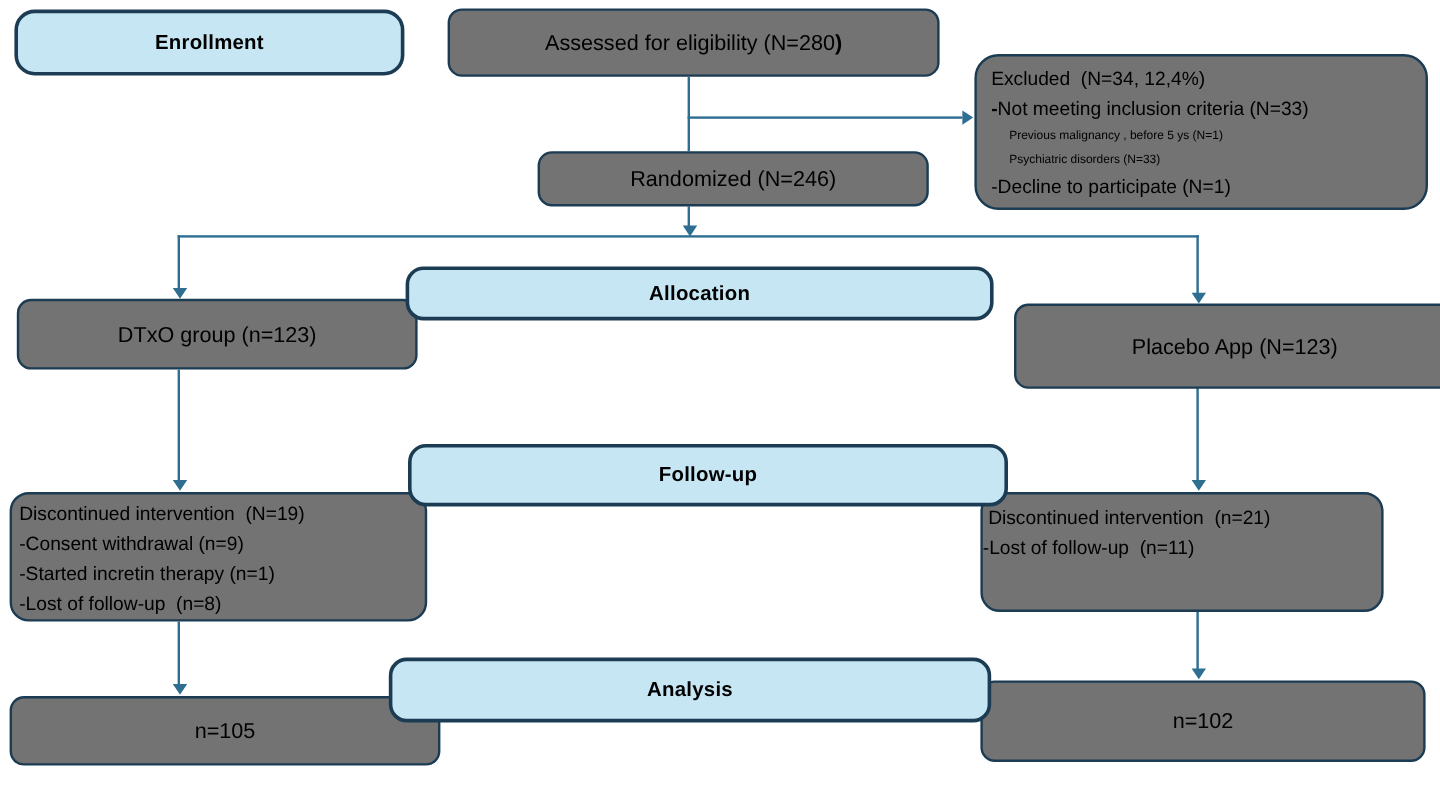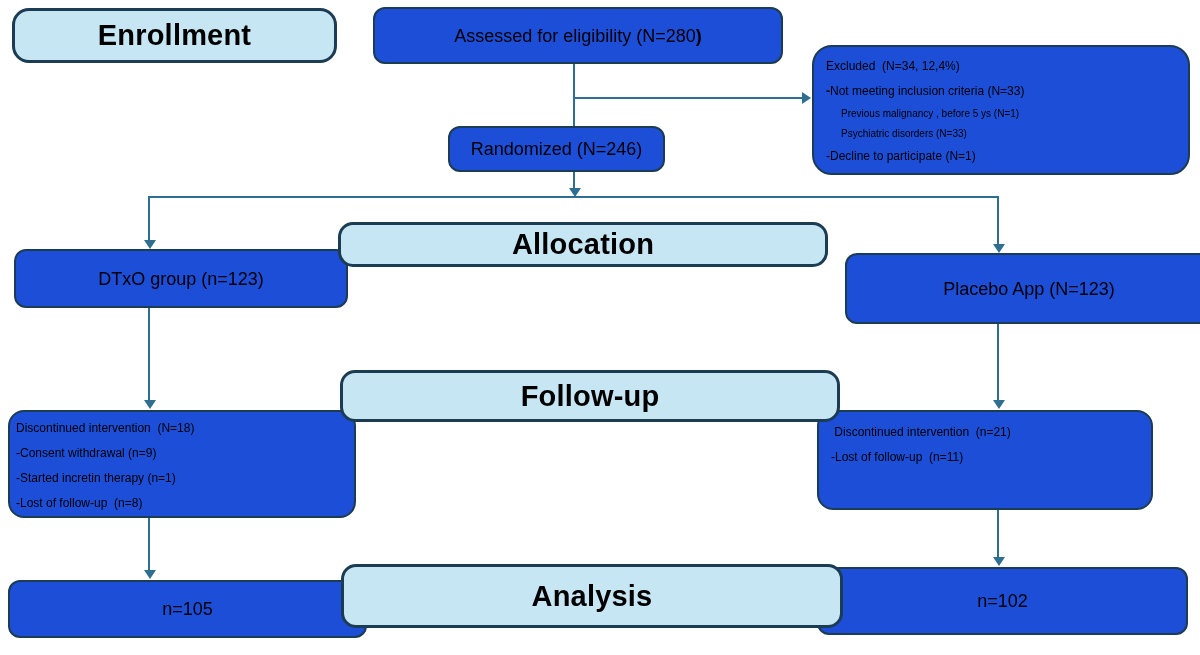--- a/index.html
+++ b/index.html
@@ -11,37 +11,37 @@
   }
   html,body{margin:0;padding:0;background:#e9e9e9;}
   #stage{
     position:relative;width:1200px;height:655px;margin:0 auto;
     background:var(--background);overflow:hidden;
     font-family:"Liberation Sans","DejaVu Sans",sans-serif;
     color:var(--text);
   }
   
   .node{
-    position:absolute;box-sizing:border-box;background:#1d4ed8;
+    position:absolute;box-sizing:border-box;background:#737373;
     border:2.5px solid var(--node-border);border-radius:12px;
     display:flex;align-items:center;justify-content:center;
     font-size:18px;line-height:22px;z-index:2;white-space:pre;
   }
   .node.multiline{
     flex-direction:column;align-items:flex-start;justify-content:flex-start;
     text-align:left;border-radius:16px;
   }
   
   .bar{
     position:absolute;box-sizing:border-box;background:var(--bar-fill);
     border:3px solid var(--node-border);border-radius:15px;
     display:flex;align-items:center;justify-content:center;
-    font-size:29px;font-weight:bold;z-index:3;letter-spacing:.2px;
+    font-size:17px;font-weight:bold;z-index:3;letter-spacing:.2px;
   }
-  .tline{white-space:pre;font-size:12px;line-height:25px;}
+  .tline{white-space:pre;font-size:16px;line-height:25px;}
   .tline.small{font-size:10px;line-height:20px;padding-left:15px;}
   .bold{font-weight:bold;}
   
   .vline{position:absolute;width:2px;background:var(--connector);z-index:1;}
   .hline{position:absolute;height:2px;background:var(--connector);z-index:1;}
   .arrow-down{
     position:absolute;width:0;height:0;z-index:1;
     border-left:6px solid transparent;border-right:6px solid transparent;
     border-top:9px solid var(--connector);
   }
@@ -55,48 +55,48 @@
 <body>
 
 <div id="stage">
 
   <div class="bar" style="left:12px;top:8px;width:325px;height:55px;border-radius:17px;">Enrollment</div>
 
   <div class="bar" style="left:338px;top:222px;width:490px;height:45px;">Allocation</div>
 
   <div class="bar" style="left:340px;top:370px;width:500px;height:52px;">Follow-up</div>
 
-  <div class="bar" style="left:341px;top:548px;width:502px;height:64px;margin-top:16px;">Analysis</div>
+  <div class="bar" style="left:324px;top:548px;width:502px;height:54px;">Analysis</div>
 
   <div class="node" style="left:373px;top:7px;width:410px;height:57px;">
     <span>Assessed for eligibility (N=280</span><span class="bold">)</span>
   </div>
 
   <div class="node multiline" style="left:812px;top:45px;width:378px;height:130px;border-radius:20px;padding:7px 12px;">
     <div class="tline">Excluded  (N=34, 12,4%)</div>
     <div class="tline"><span class="bold">-</span><span>Not meeting inclusion criteria (N=33)</span></div>
     <div class="tline small">Previous malignancy , before 5 ys (N=1)</div>
     <div class="tline small">Psychiatric disorders (N=33)</div>
     <div class="tline">-Decline to participate (N=1)</div>
   </div>
 
-  <div class="node" style="left:448px;top:126px;width:217px;height:46px;">Randomized (N=246)</div>
+  <div class="node" style="left:448px;top:126px;width:326px;height:46px;">Randomized (N=246)</div>
 
   <div class="node" style="left:14px;top:249px;width:334px;height:59px;">DTxO group (n=123)</div>
 
   <div class="node" style="left:817px;top:253px;width:368px;height:71px;margin-left:28px;">Placebo App (N=123)</div>
 
   <div class="node multiline" style="left:8px;top:410px;width:348px;height:108px;padding:4px 6px;">
-    <div class="tline">Discontinued intervention  (N=18)</div>
+    <div class="tline">Discontinued intervention  (N=19)</div>
     <div class="tline">-Consent withdrawal (n=9)</div>
     <div class="tline">-Started incretin therapy (n=1)</div>
     <div class="tline">-Lost of follow-up  (n=8)</div>
   </div>
 
-  <div class="node multiline" style="left:817px;top:410px;width:336px;height:100px;padding:8px 12px;">
+  <div class="node multiline" style="left:817px;top:410px;width:336px;height:100px;padding:8px 0;">
     <div class="tline"> Discontinued intervention  (n=21)</div>
     <div class="tline">-Lost of follow-up  (n=11)</div>
   </div>
 
   <div class="node" style="left:8px;top:580px;width:359px;height:58px;">n=105</div>
 
   <div class="node" style="left:817px;top:567px;width:371px;height:68px;">n=102</div>
 
   <div class="vline" style="left:573px;top:64px;height:62px;"></div>
 

